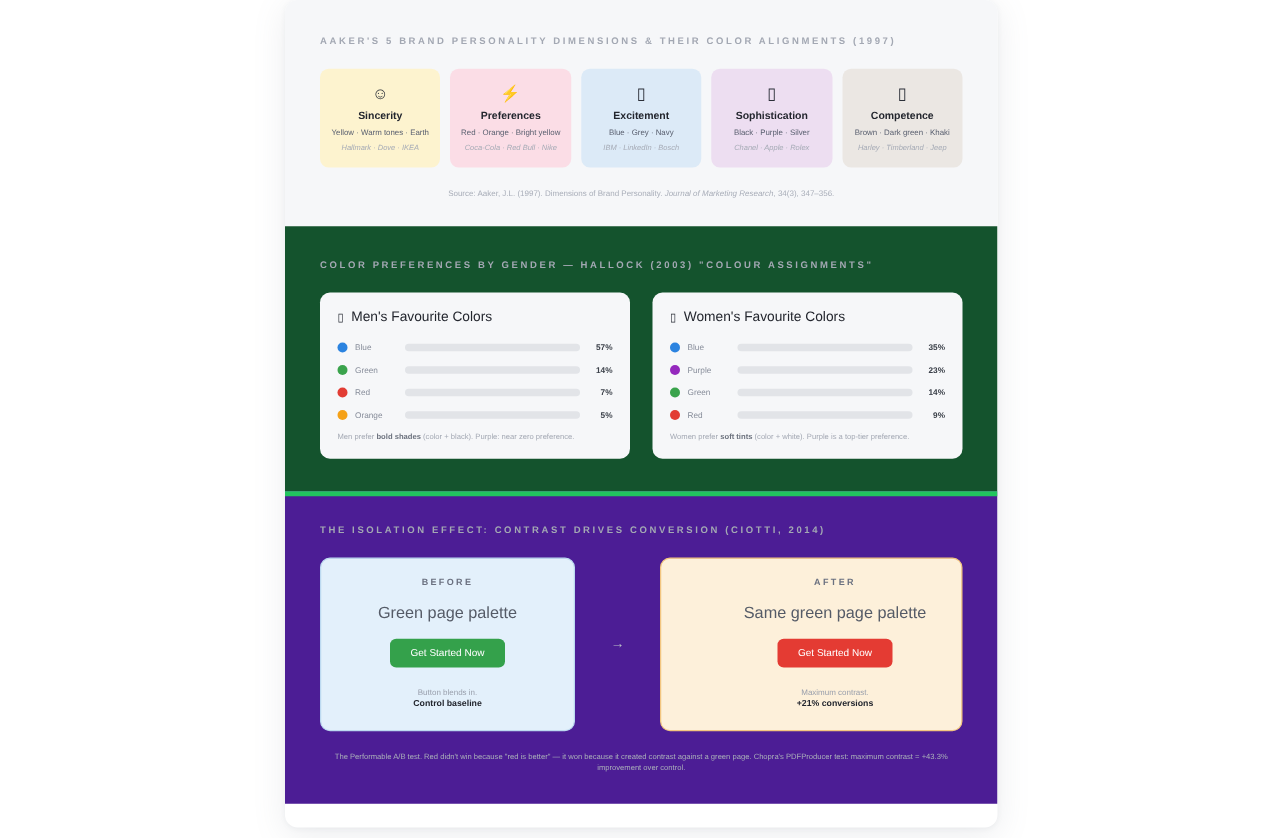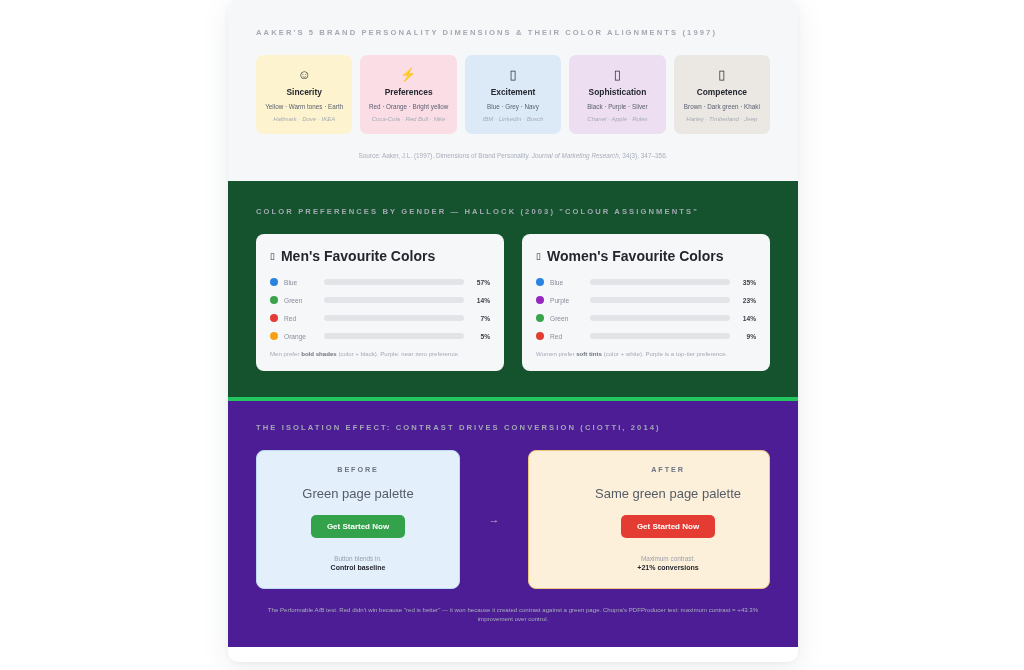--- a/index.html
+++ b/index.html
@@ -89,22 +89,22 @@
     padding: 14px 14px 12px 14px;
   }
   .panel-head {
     display: flex;
     align-items: center;
     gap: 6px;
     margin-bottom: 13px;
   }
   .panel-head .ph-icon { font-size: 9px; color: #2b2f38; }
   .panel-title {
-    font-size: 14px;
-    font-weight: bold;
+    font-size: 11px;
+    font-weight: normal;
     color: #23262e;
     text-align: right;
   }
   .row {
     display: flex;
     align-items: center;
     margin-bottom: 7px;
     height: 11px;
   }
   .dot {
@@ -172,21 +172,21 @@
   .ab-sub {
     font-size: 13px;
     color: #555b67;
     margin-bottom: 14px;
   }
   .cta {
     display: inline-block;
     padding: 7px 16px;
     border-radius: 5px;
     font-size: 8px;
-    font-weight: bold;
+    font-weight: normal;
     color: #ffffff;
     border: none;
     cursor: pointer;
     font-family: "Liberation Sans", sans-serif;
   }
   .cta-green { background: #34a14b; }
   .cta-red   { background: #e43b33; }
   .ab-foot {
     margin-top: 16px;
     font-size: 6.4px;

